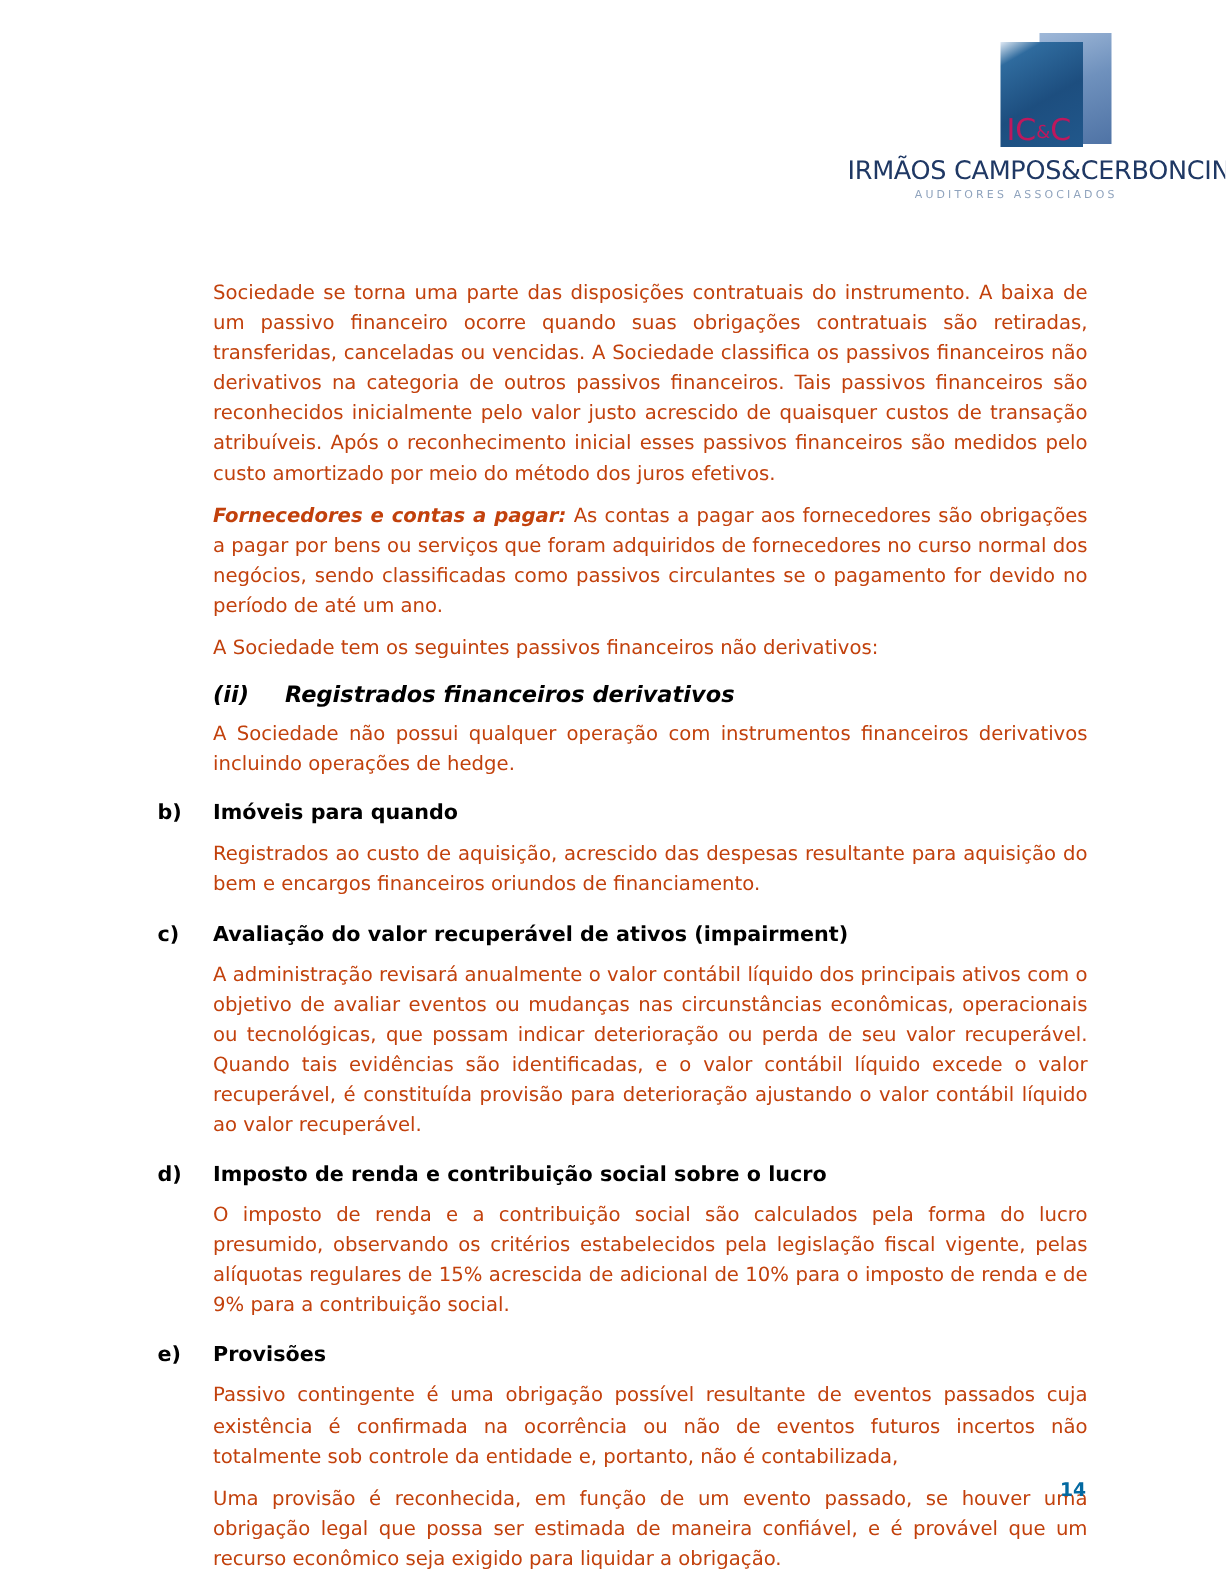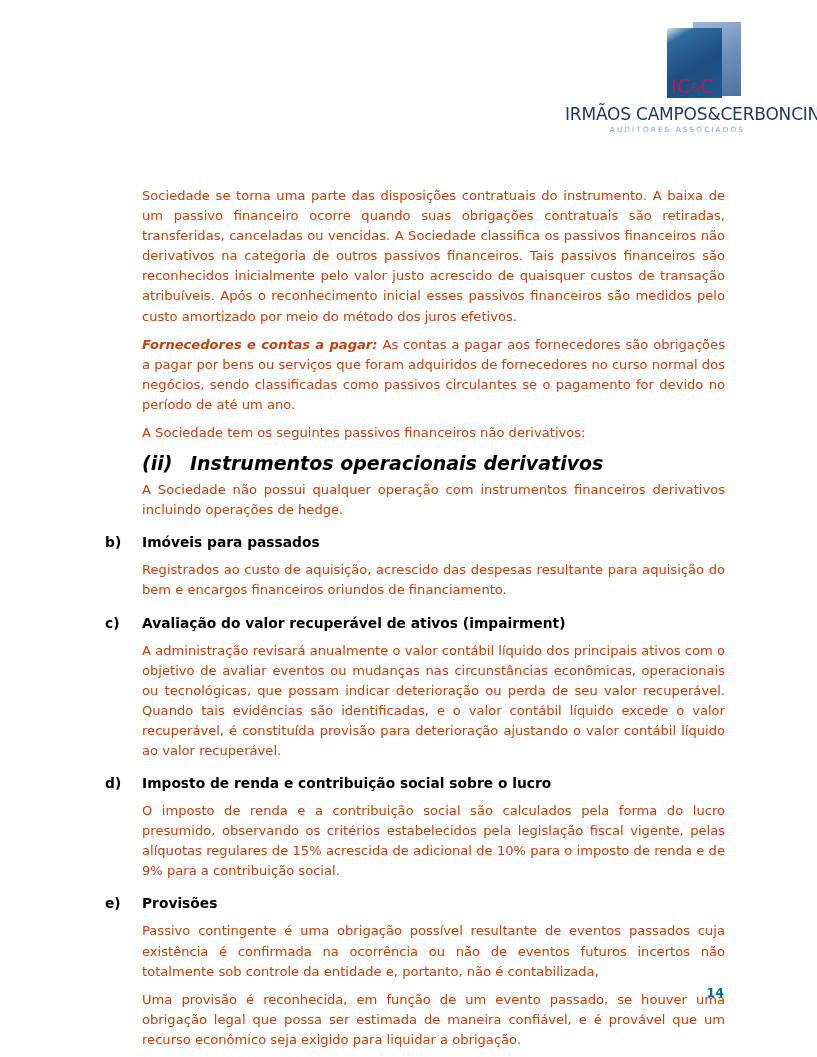--- a/index.html
+++ b/index.html
@@ -106,21 +106,21 @@
     font-weight: bold;
     font-style: italic;
   }
 
   
   .roman-head {
     display: flex;
     padding-left: 37px;
     margin: 10px 0 7px 0;
     font-family: "DejaVu Sans", sans-serif;
-    font-size: 19px;
+    font-size: 15px;
     font-weight: bold;
     font-style: italic;
     color: #000000;
     line-height: 20px;
   }
   .roman-head .marker {
     width: 48px;
     flex: 0 0 48px;
   }
 
@@ -173,28 +173,28 @@
   <div class="content">
 
     <p class="body">Sociedade se torna uma parte das disposições contratuais do instrumento. A baixa de um passivo financeiro ocorre quando suas obrigações contratuais são retiradas, transferidas, canceladas ou vencidas. A Sociedade classifica os passivos financeiros não derivativos na categoria de outros passivos financeiros. Tais passivos financeiros são reconhecidos inicialmente pelo valor justo acrescido de quaisquer custos de transação atribuíveis. Após o reconhecimento inicial esses passivos financeiros são medidos pelo custo amortizado por meio do método dos juros efetivos.</p>
 
     <p class="body"><span class="lead-in">Fornecedores e contas a pagar:</span><span> As contas a pagar aos fornecedores são obrigações a pagar por bens ou serviços que foram adquiridos de fornecedores no curso normal dos negócios, sendo classificadas como passivos circulantes se o pagamento for devido no período de até um ano.</span></p>
 
     <p class="body">A Sociedade tem os seguintes passivos financeiros não derivativos:</p>
 
     <div class="roman-head">
       <span class="marker">(ii)</span>
-      <span class="head-text">Instrumentos operacionais derivativos</span>
+      <span class="head-text">Registrados financeiros derivativos</span>
     </div>
 
     <p class="body">A Sociedade não possui qualquer operação com instrumentos financeiros derivativos incluindo operações de hedge.</p>
 
     <div class="letter-head">
       <span class="marker">b)</span>
-      <span class="head-text">Imóveis para passados</span>
+      <span class="head-text">Imóveis para quando</span>
     </div>
 
     <p class="body">Registrados ao custo de aquisição, acrescido das despesas resultante para aquisição do bem e encargos financeiros oriundos de financiamento.</p>
 
     <div class="letter-head">
       <span class="marker">c)</span>
       <span class="head-text"><span>Avaliação do valor recuperável de ativos (</span><span class="head-ital">impairment</span><span>)</span></span>
     </div>
 
     <p class="body">A administração revisará anualmente o valor contábil líquido dos principais ativos com o objetivo de avaliar eventos ou mudanças nas circunstâncias econômicas, operacionais ou tecnológicas, que possam indicar deterioração ou perda de seu valor recuperável. Quando tais evidências são identificadas, e o valor contábil líquido excede o valor recuperável, é constituída provisão para deterioração ajustando o valor contábil líquido ao valor recuperável.</p>

